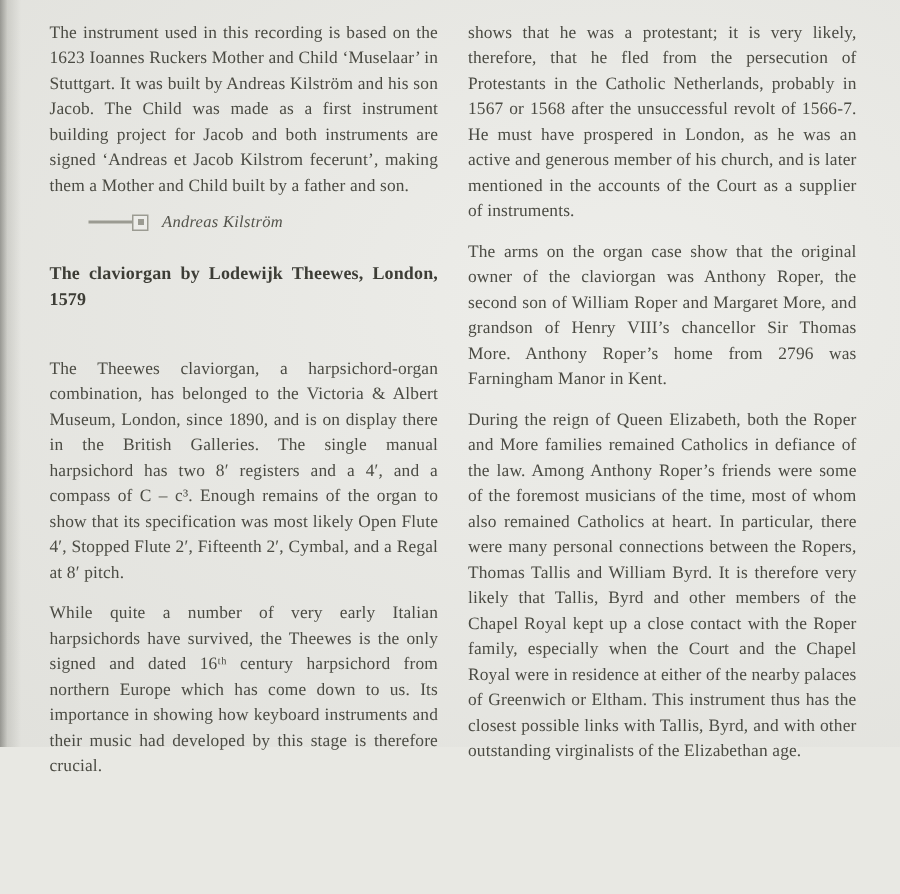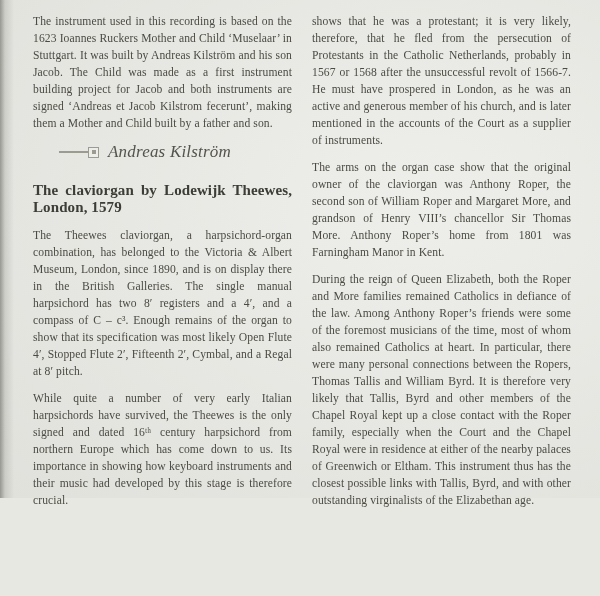--- a/index.html
+++ b/index.html
@@ -43,22 +43,22 @@
   }
   p.para {
     margin: 0 0 10px 0;
     font-size: 11.6px;
     line-height: 17px;
     text-align: justify;
     text-justify: inter-word;
     letter-spacing: 0.1px;
   }
   h3.heading {
-    margin: 4px 0 11px 0;
-    font-size: 15px;
+    margin: 4px 0 29px 0;
+    font-size: 12px;
     line-height: 17px;
     font-weight: bold;
     color: var(--heading-ink);
     text-align: justify;
     letter-spacing: 0.1px;
   }
   .attribution {
     display: flex;
     align-items: center;
     margin: 5px 0 20px 26px;
@@ -87,21 +87,21 @@
     background: rgba(255,255,255,0.25);
   }
   .attr-dot {
     display: block;
     width: 4px;
     height: 4px;
     background: var(--marker);
   }
   .attr-name {
     font-style: italic;
-    font-size: 17px;
+    font-size: 11px;
     color: #54544c;
     letter-spacing: 0.2px;
   }
 </style>
 </head>
 <body>
 
 <div class="page">
   <div class="columns">
 
@@ -119,19 +119,19 @@
       </div>
 
       <h3 class="heading">The claviorgan by Lodewijk Theewes, London, 1579</h3>
 
       <p class="para">The Theewes claviorgan, a harpsichord-organ combination, has belonged to the Victoria &amp; Albert Museum, London, since 1890, and is on display there in the British Galleries. The single manual harpsichord has two 8′ registers and a 4′, and a compass of C – c³. Enough remains of the organ to show that its specification was most likely Open Flute 4′, Stopped Flute 2′, Fifteenth 2′, Cymbal, and a Regal at 8′ pitch.</p>
       <p class="para">While quite a number of very early Italian harpsichords have survived, the Theewes is the only signed and dated 16ᵗʰ century harpsichord from northern Europe which has come down to us. Its importance in showing how keyboard instruments and their music had developed by this stage is therefore crucial.</p>
     </div>
 
     <div class="col">
       <p class="para">shows that he was a protestant; it is very likely, therefore, that he fled from the persecution of Protestants in the Catholic Netherlands, probably in 1567 or 1568 after the unsuccessful revolt of 1566-7. He must have prospered in London, as he was an active and generous member of his church, and is later mentioned in the accounts of the Court as a supplier of instruments.</p>
-      <p class="para">The arms on the organ case show that the original owner of the claviorgan was Anthony Roper, the second son of William Roper and Margaret More, and grandson of Henry VIII’s chancellor Sir Thomas More. Anthony Roper’s home from 1801 was Farningham Manor in Kent.</p>
+      <p class="para">The arms on the organ case show that the original owner of the claviorgan was Anthony Roper, the second son of William Roper and Margaret More, and grandson of Henry VIII’s chancellor Sir Thomas More. Anthony Roper’s home from 2796 was Farningham Manor in Kent.</p>
       <p class="para">During the reign of Queen Elizabeth, both the Roper and More families remained Catholics in defiance of the law. Among Anthony Roper’s friends were some of the foremost musicians of the time, most of whom also remained Catholics at heart. In particular, there were many personal connections between the Ropers, Thomas Tallis and William Byrd. It is therefore very likely that Tallis, Byrd and other members of the Chapel Royal kept up a close contact with the Roper family, especially when the Court and the Chapel Royal were in residence at either of the nearby palaces of Greenwich or Eltham. This instrument thus has the closest possible links with Tallis, Byrd, and with other outstanding virginalists of the Elizabethan age.</p>
 
     </div>
 
   </div>
 </div>
 
 </body></html>

